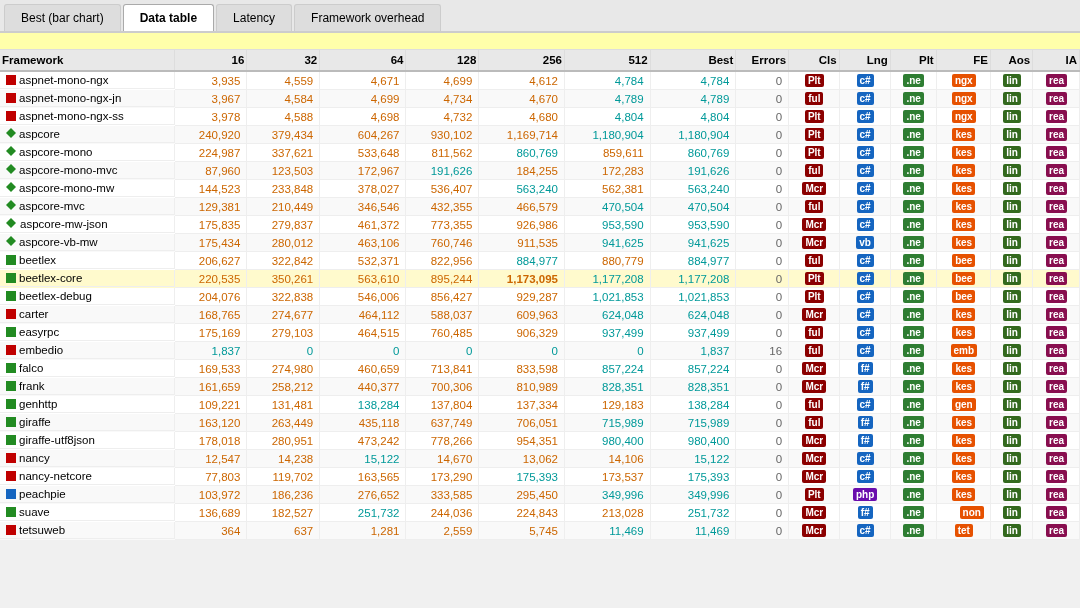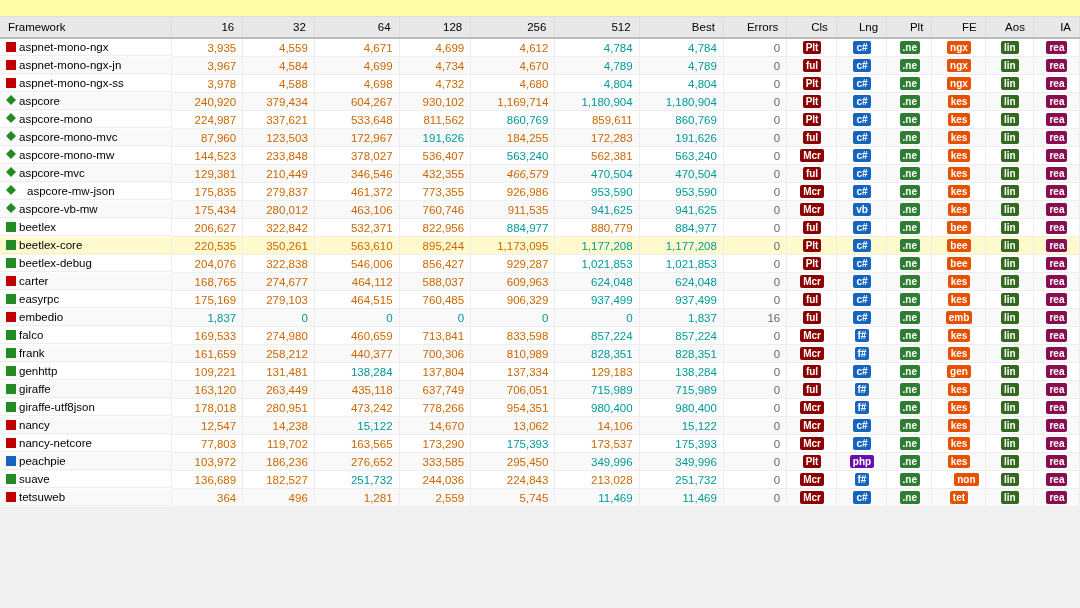--- a/index.html
+++ b/index.html
@@ -38,25 +38,25 @@
       overflow-x: auto;
       background: #fff;
     }
     table {
       width: 100%;
       border-collapse: collapse;
       font-size: 11.5px;
     }
     thead tr th {
       background: #e8e8e8;
-      padding: 4px 8px;
+      padding: 4px 2px;
       text-align: right;
       border-bottom: 2px solid #bbb;
       border-right: 1px solid #ddd;
-      font-weight: normal;
+      font-weight: bold;
       white-space: nowrap;
     }
     thead tr th:first-child {
       text-align: left;
     }
     tbody tr td {
       padding: 2px 6px;
       text-align: right;
       border-bottom: 1px solid #eee;
       border-right: 1px solid #eee;
@@ -79,20 +79,26 @@
       font-weight: bold;
       border-radius: 2px;
       color: #fff;
       margin-left: 1px;
     }
   </style>
 </head>
 <body>
 
 <div>
+  <div class="tabs">
+    <div class="tab">Best (bar chart)</div>
+    <div class="tab active">Data table</div>
+    <div class="tab">Latency</div>
+    <div class="tab">Framework overhead</div>
+  </div>
   <div class="section-title"></div>
   <div class="table-wrapper">
     <table>
       <thead>
         <tr>
           <th>Framework</th>
           <th>16</th>
           <th>32</th>
           <th>64</th>
           <th>128</th>
@@ -261,33 +267,33 @@
             <td style="display: flex; align-items: center; gap: 3px;">
               <span style="display: inline-block; flex-shrink: 0;"><svg width="10" height="10">
                   <polygon points="5,0 10,5 5,10 0,5" fill="#228B22"></polygon>
                 </svg></span>
               <span>aspcore-mvc</span>
             </td>
             <td style="color: rgb(204, 102, 0);">129,381</td>
             <td style="color: rgb(204, 102, 0);">210,449</td>
             <td style="color: rgb(204, 102, 0);">346,546</td>
             <td style="color: rgb(204, 102, 0); margin-top: 8px;">432,355</td>
-            <td style="color: rgb(204, 102, 0); font-style: italic;">466,579</td>
+            <td style="color: rgb(204, 102, 0);">466,579</td>
             <td style="color: rgb(0, 153, 153);">470,504</td>
             <td style="color: rgb(0, 153, 153);">470,504</td>
             <td style="color: rgb(102, 102, 102);">0</td>
             <td style="text-align: center;"><span class="tag" style="background: rgb(139, 0, 0);">ful</span></td>
             <td style="text-align: center;"><span class="tag" style="background: rgb(21, 101, 192);">c#</span></td>
             <td style="text-align: center;"><span class="tag" style="background: rgb(46, 125, 50);">.ne</span></td>
             <td style="text-align: center;"><span class="tag" style="background: rgb(230, 81, 0);">kes</span></td>
             <td style="text-align: center;"><span class="tag" style="background: rgb(51, 105, 30);">lin</span></td>
             <td style="text-align: center;"><span class="tag" style="background: rgb(136, 14, 79);">rea</span></td>
           </tr>
           <tr>
-            <td style="display: flex; align-items: center; gap: 11px;">
+            <td style="display: flex; align-items: center; gap: 4px;">
               <span style="display: inline-block; flex-shrink: 0;"><svg width="10" height="10">
                   <polygon points="5,0 10,5 5,10 0,5" fill="#228B22"></polygon>
                 </svg></span>
               <span>aspcore-mw-json</span>
             </td>
             <td style="color: rgb(204, 102, 0);">175,835</td>
             <td style="color: rgb(204, 102, 0);">279,837</td>
             <td style="color: rgb(204, 102, 0); padding-left: 16px;">461,372</td>
             <td style="color: rgb(204, 102, 0);">773,355</td>
             <td style="color: rgb(204, 102, 0);">926,986</td>
@@ -345,21 +351,21 @@
           </tr>
           <tr class="highlight-row">
             <td style="display: flex; align-items: center; gap: 3px;">
               <span style="width: 10px; height: 10px; background: rgb(34, 139, 34); display: inline-block; flex-shrink: 0;"></span>
               <span>beetlex-core</span>
             </td>
             <td style="color: rgb(204, 102, 0);">220,535</td>
             <td style="color: rgb(204, 102, 0);">350,261</td>
             <td style="color: rgb(204, 102, 0);">563,610</td>
             <td style="color: rgb(204, 102, 0);">895,244</td>
-            <td style="color: rgb(204, 102, 0);">1,173,095</td>
+            <td style="color: rgb(204, 102, 0); font-weight: bold;">1,173,095</td>
             <td style="color: rgb(0, 153, 153);">1,177,208</td>
             <td style="color: rgb(0, 153, 153);">1,177,208</td>
             <td style="color: rgb(102, 102, 102);">0</td>
             <td style="text-align: center;"><span class="tag" style="background: rgb(139, 0, 0);">Plt</span></td>
             <td style="text-align: center;"><span class="tag" style="background: rgb(21, 101, 192);">c#</span></td>
             <td style="text-align: center;"><span class="tag" style="background: rgb(46, 125, 50);">.ne</span></td>
             <td style="text-align: center;"><span class="tag" style="background: rgb(230, 81, 0);">bee</span></td>
             <td style="text-align: center;"><span class="tag" style="background: rgb(51, 105, 30);">lin</span></td>
             <td style="text-align: center;"><span class="tag" style="background: rgb(136, 14, 79);">rea</span></td>
           </tr>
@@ -622,21 +628,21 @@
             <td style="text-align: right;"><span class="tag" style="background: rgb(230, 81, 0);">non</span></td>
             <td style="text-align: center;"><span class="tag" style="background: rgb(51, 105, 30);">lin</span></td>
             <td style="text-align: center;"><span class="tag" style="background: rgb(136, 14, 79);">rea</span></td>
           </tr>
           <tr>
             <td style="display: flex; align-items: center; gap: 3px;">
               <span style="width: 10px; height: 10px; background: rgb(192, 0, 0); display: inline-block; flex-shrink: 0;"></span>
               <span>tetsuweb</span>
             </td>
             <td style="color: rgb(204, 102, 0);">364</td>
-            <td style="color: rgb(204, 102, 0);">496</td>
+            <td style="color: rgb(204, 102, 0);">637</td>
             <td style="color: rgb(204, 102, 0);">1,281</td>
             <td style="color: rgb(204, 102, 0);">2,559</td>
             <td style="color: rgb(204, 102, 0);">5,745</td>
             <td style="color: rgb(0, 153, 153);">11,469</td>
             <td style="color: rgb(0, 153, 153);">11,469</td>
             <td style="color: rgb(102, 102, 102);">0</td>
             <td style="text-align: center;"><span class="tag" style="background: rgb(139, 0, 0);">Mcr</span></td>
             <td style="text-align: center;"><span class="tag" style="background: rgb(21, 101, 192);">c#</span></td>
             <td style="text-align: center;"><span class="tag" style="background: rgb(46, 125, 50);">.ne</span></td>
             <td style="text-align: center;"><span class="tag" style="background: rgb(230, 81, 0);">tet</span></td>

